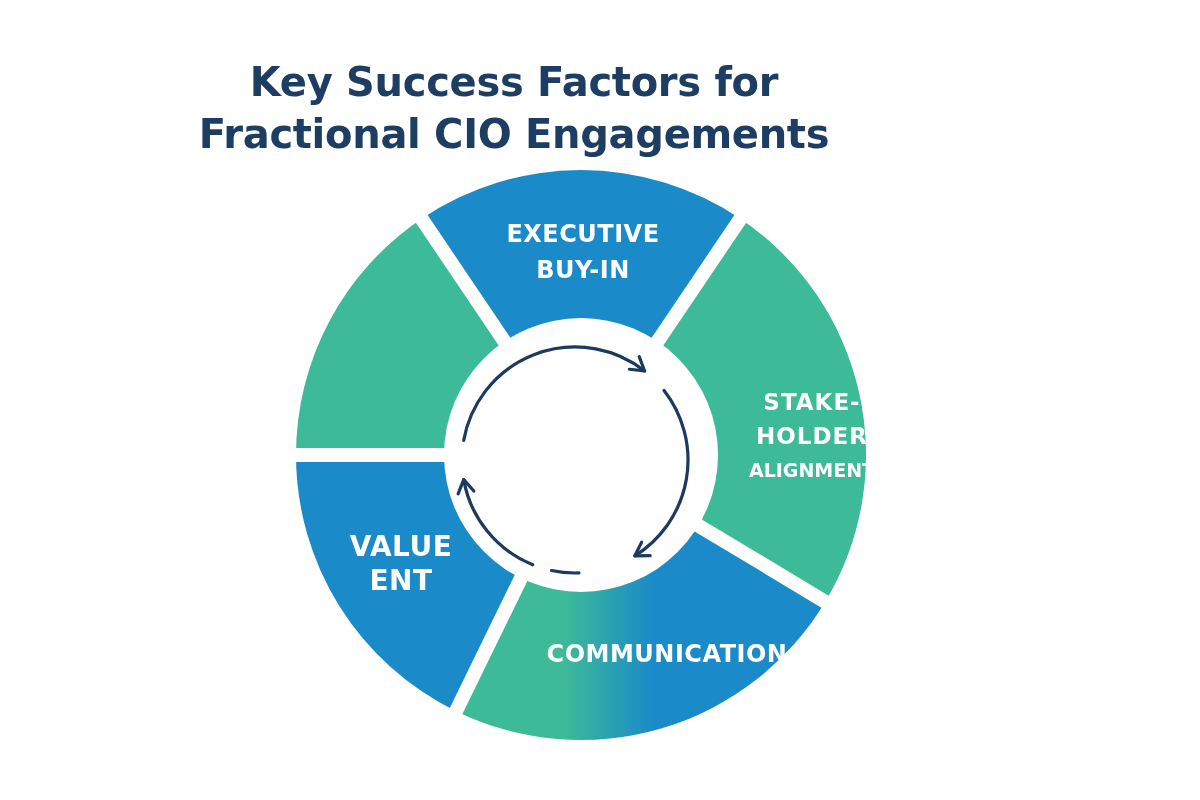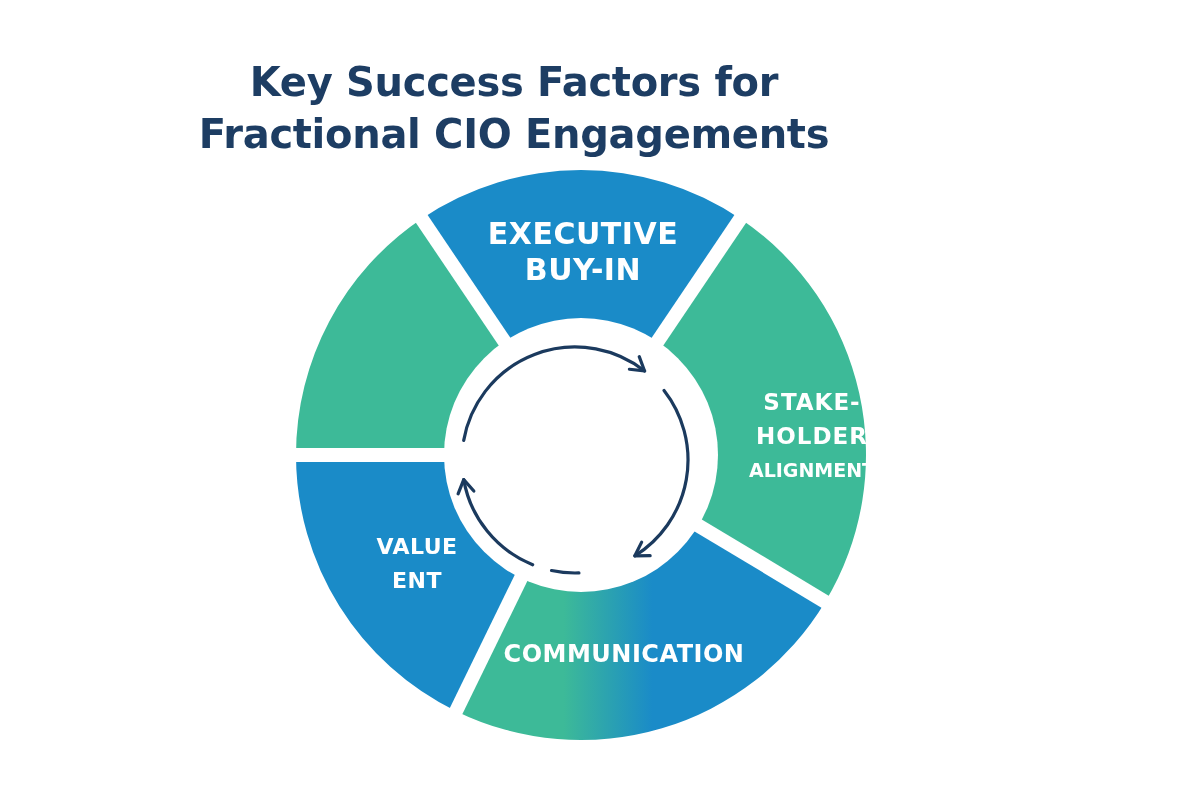--- a/index.html
+++ b/index.html
@@ -62,31 +62,31 @@
       <path d="M463.7167239096205,440.37775592363687 A113,113 0 0 1 644.5697467117994,370.9547848424404"></path>
       <path d="M639.2508987175173,356.6470996343531 L644.5697467117994,370.9547848424404 L629.4003151123069,369.2552716920606"></path>
       <path d="M664.0452151575596,390.43025328820056 A113,113 0 0 1 634.8808768583522,555.8294348656761"></path>
       <path d="M650.1448562222513,555.7248691998959 L634.8808768583522,555.8294348656761 L641.6661479945201,542.156099661393"></path>
       <path d="M578.9436431273826,572.9311634531579 A113,113 0 0 1 551.5059789375932,570.53067888292"></path>
       <path d="M532.6694549440019,564.7717755660469 A113,113 0 0 1 463.7167239096205,479.62224407636313"></path>
       <path d="M458.09568819519296,493.8139302868573 L463.7167239096205,479.62224407636313 L473.85261224338825,491.0355594441864"></path>
     </g>
 </svg>
 
-<div class="seg-label" style="left:478px; top:216px; width:210px; font-size:30px; line-height:36px;">
+<div class="seg-label" style="left:478px; top:216px; width:210px; font-size:24px; line-height:36px;">
   <span>EXECUTIVE</span>
   <span>BUY-IN</span>
 </div>
 
 <div class="seg-label" style="left:730px; top:385px; width:140px; font-size:23px; line-height:34px;margin-left:12px;">
   <span style="letter-spacing:1px;">STAKE-</span>
   <span style="letter-spacing:1px;">HOLDER</span>
   <span style="font-size:19px; letter-spacing:0;">ALIGNMENT</span>
 </div>
 
-<div class="seg-label" style="left:484px; top:638px; width:280px; font-size:24px; line-height:32px;">
+<div class="seg-label" style="left:527px; top:638px; width:280px; font-size:24px; line-height:32px;">
   <span>COMMUNICATION</span>
 </div>
 
-<div class="seg-label" style="left:326px; top:530px; width:150px; font-size:22px; line-height:34px;margin-left:16px;">
+<div class="seg-label" style="left:326px; top:530px; width:150px; font-size:28px; line-height:34px;">
   <span>VALUE</span>
   <span>ENT</span>
 </div>
 
 </body></html>

